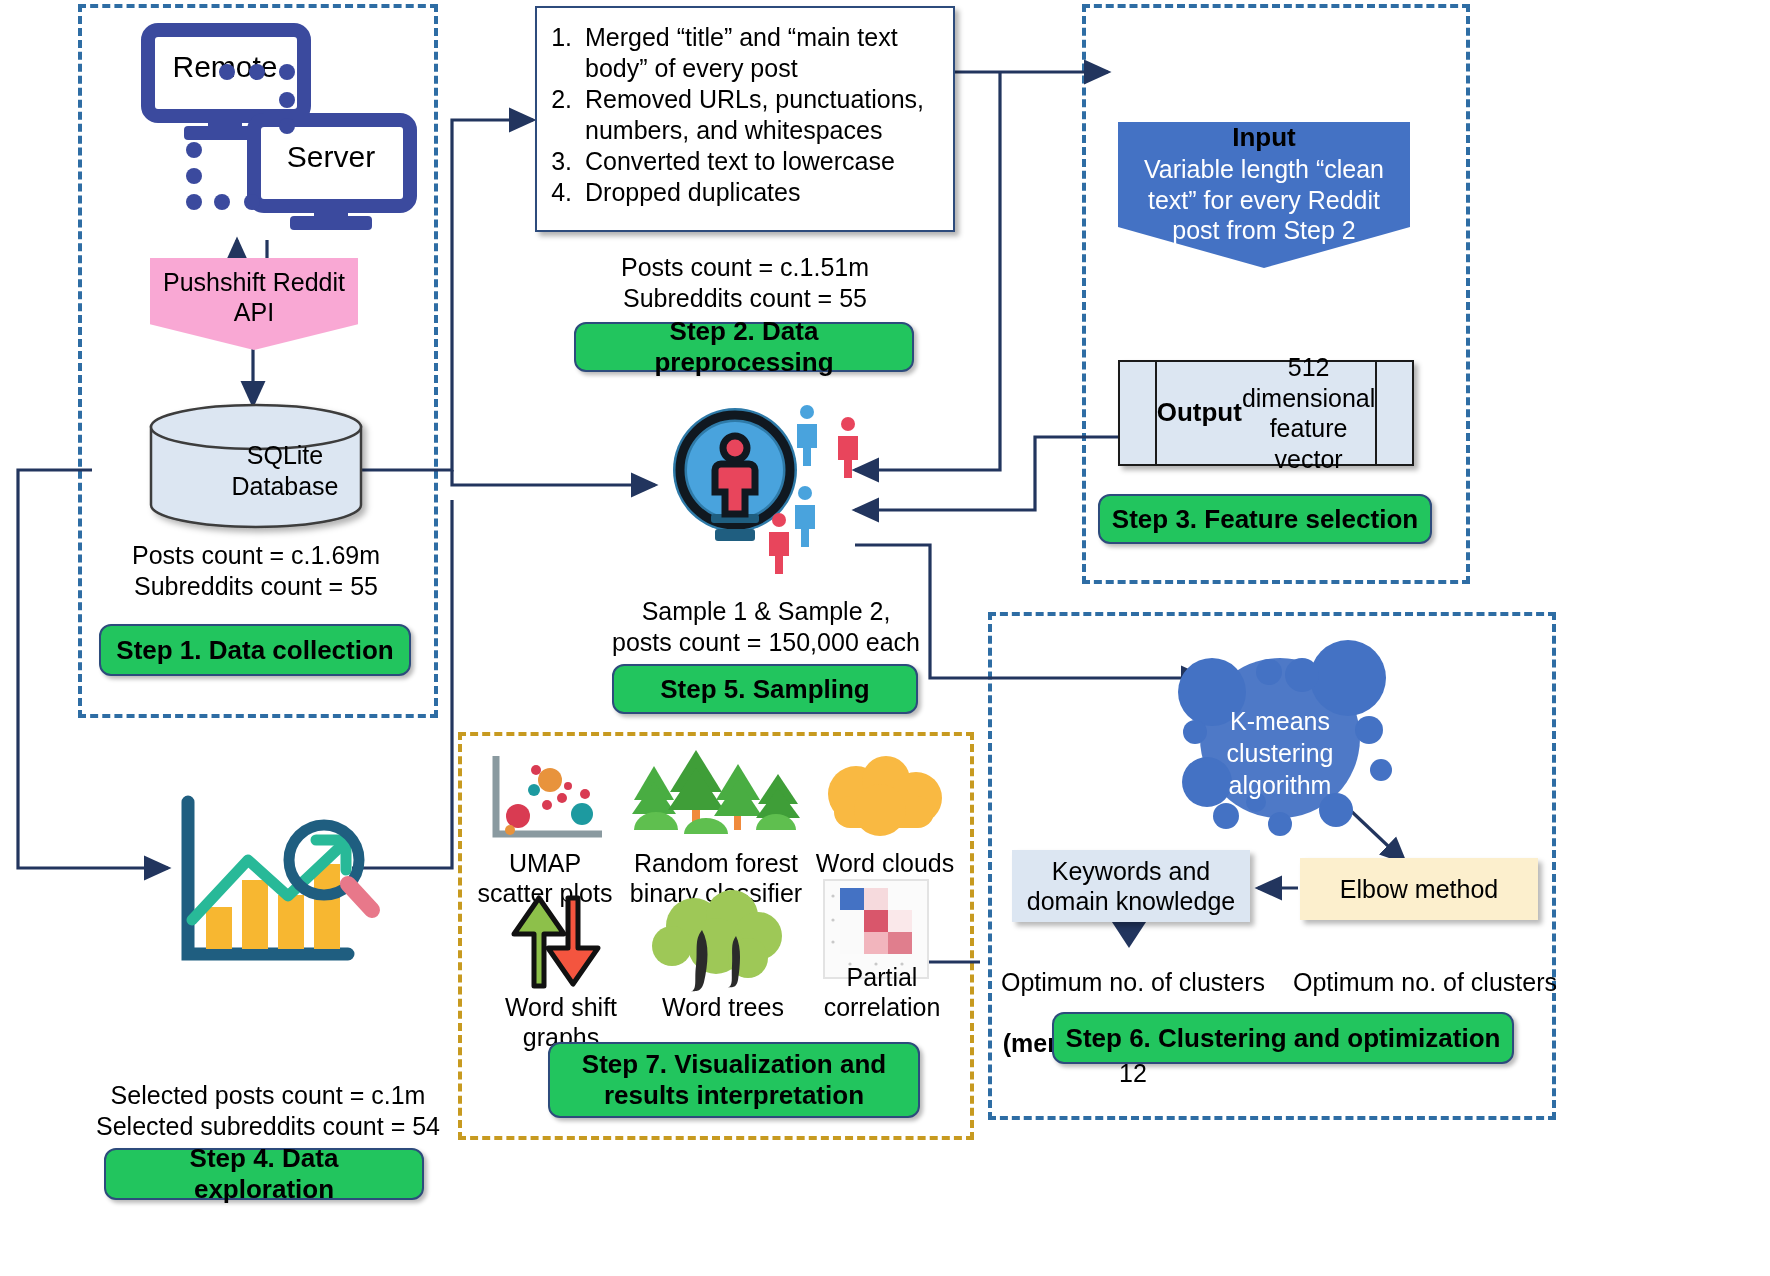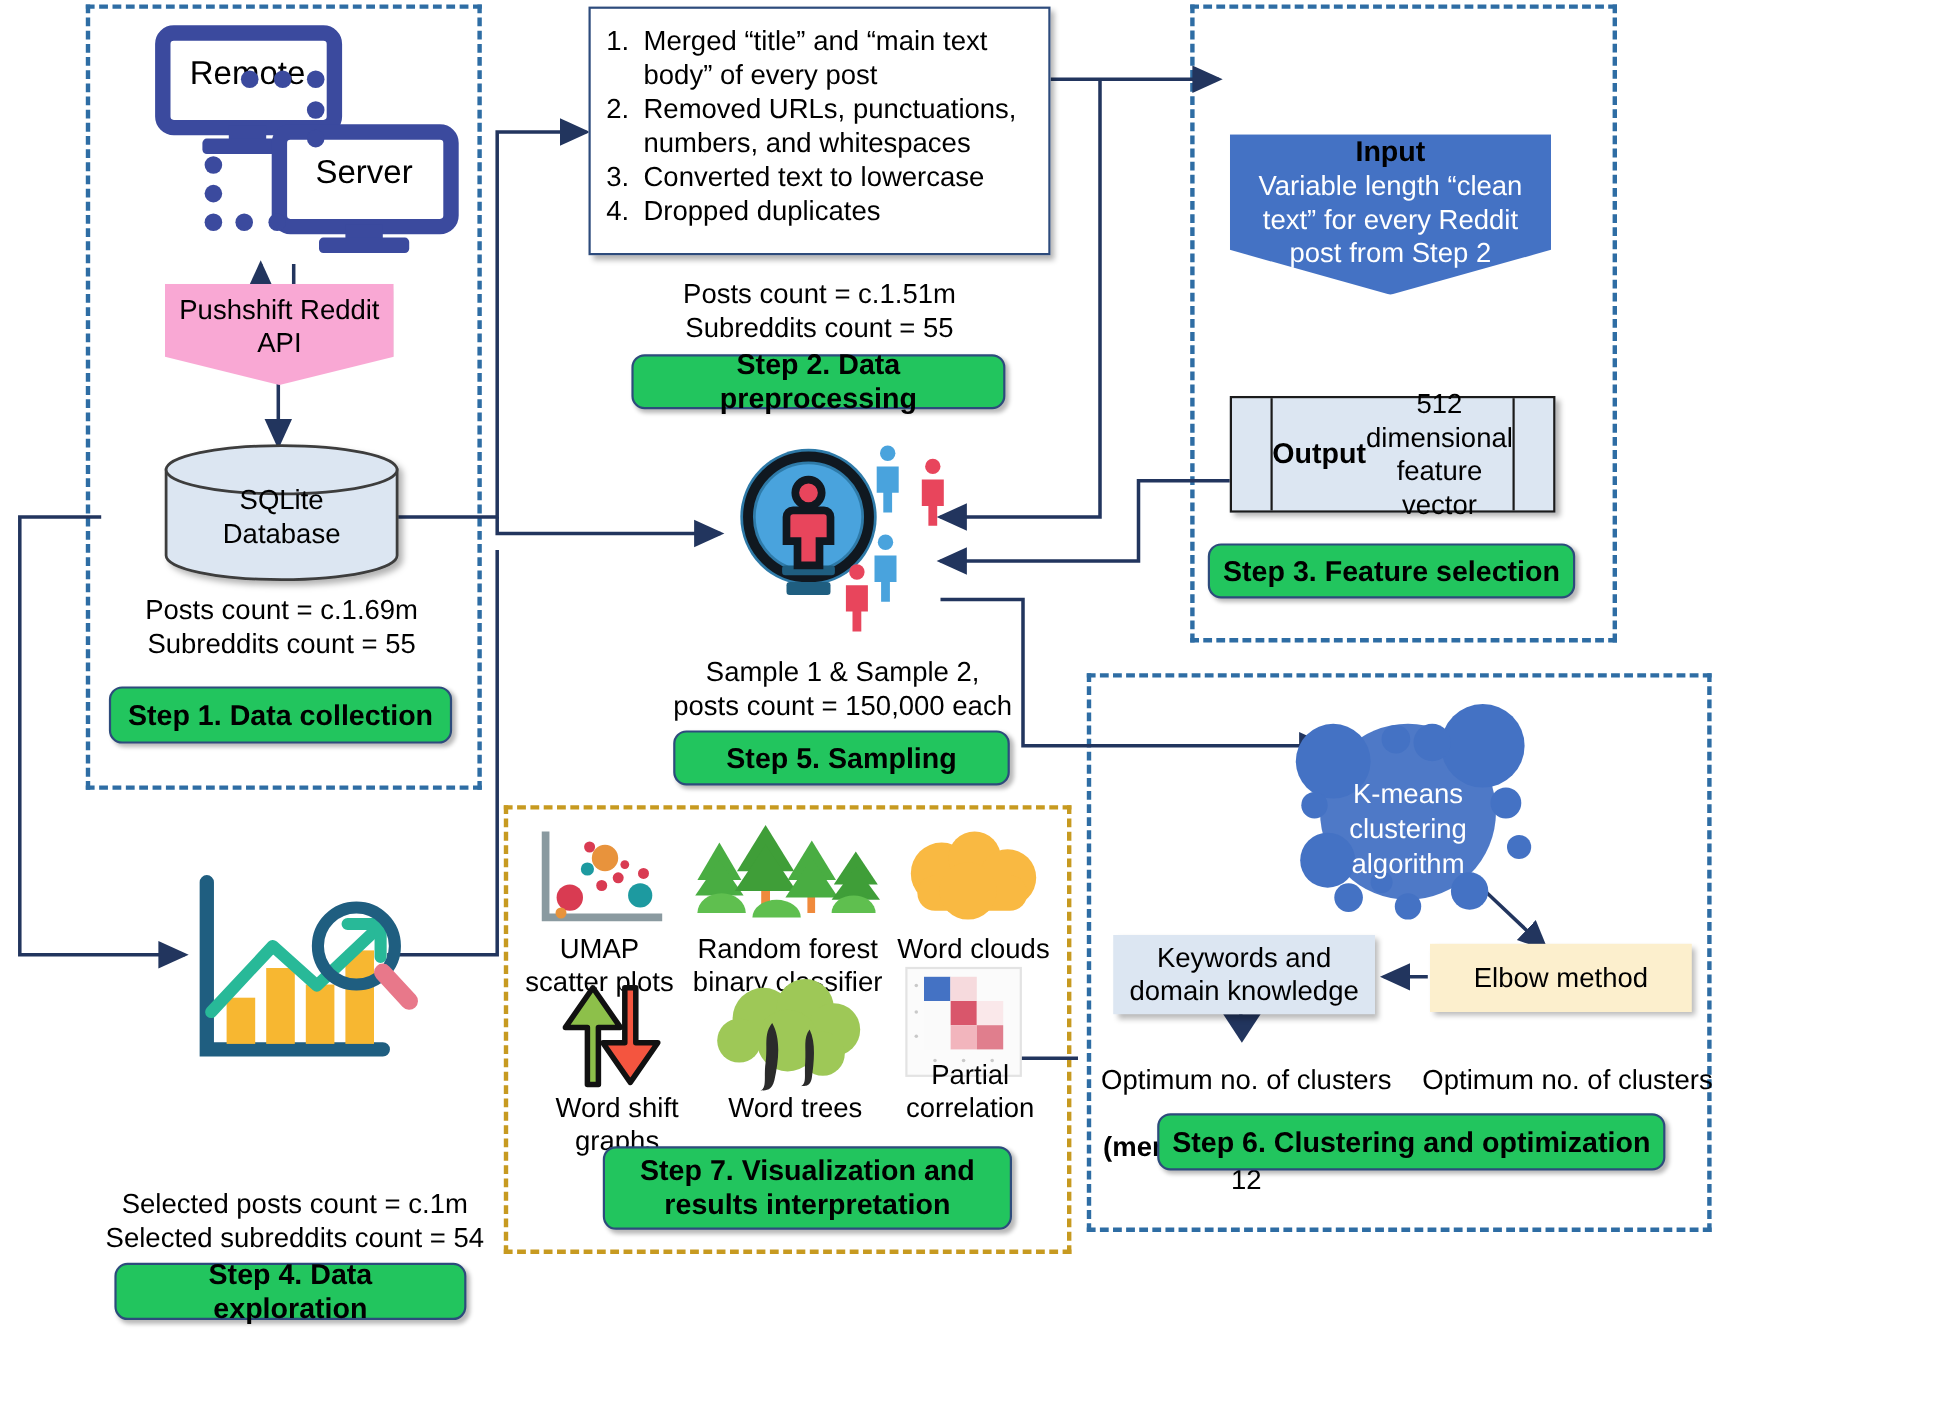--- a/index.html
+++ b/index.html
@@ -130,21 +130,21 @@
     <defs>
         <filter id="dsh" x="-20%" y="-20%" width="150%" height="150%">
       <feDropShadow dx="4" dy="4" stdDeviation="3" flood-color="#000" flood-opacity="0.3"></feDropShadow>
         </filter>
       </defs>
     <g filter="url(#dsh)">
       <path d="M3,22 L3,100 A105,22 0 0 0 213,100 L213,22 Z" fill="#dce6f2" stroke="#3c3c3c" stroke-width="2.5"></path>
       <ellipse cx="108" cy="22" rx="105" ry="22" fill="#dce6f2" stroke="#3c3c3c" stroke-width="2.5"></ellipse>
     </g>
   </svg>
-  <div class="abs txt txt-c" style="left:150px;top:440px;width:212px;">SQLite
+  <div class="abs txt txt-c" style="left:150px;top:440px;width:212px;padding-left:29px;">SQLite
 Database</div>
 
   <div class="abs txt txt-c" style="left:100px;top:540px;width:312px;">Posts count = c.1.69m
 Subreddits count = 55</div>
 
   <div class="abs steplabel" style="left:99px;top:624px;width:312px;height:52px;">Step 1. Data collection</div>
 
   <div class="abs panel-white" style="left:535px;top:6px;width:420px;height:226px;">
     <ol style="margin:14px 16px 0 2px;padding-left:40px;font-size:25px;line-height:1.24;">
       <li style="padding-left:6px;">Merged “title” and “main text body” of every post</li>

